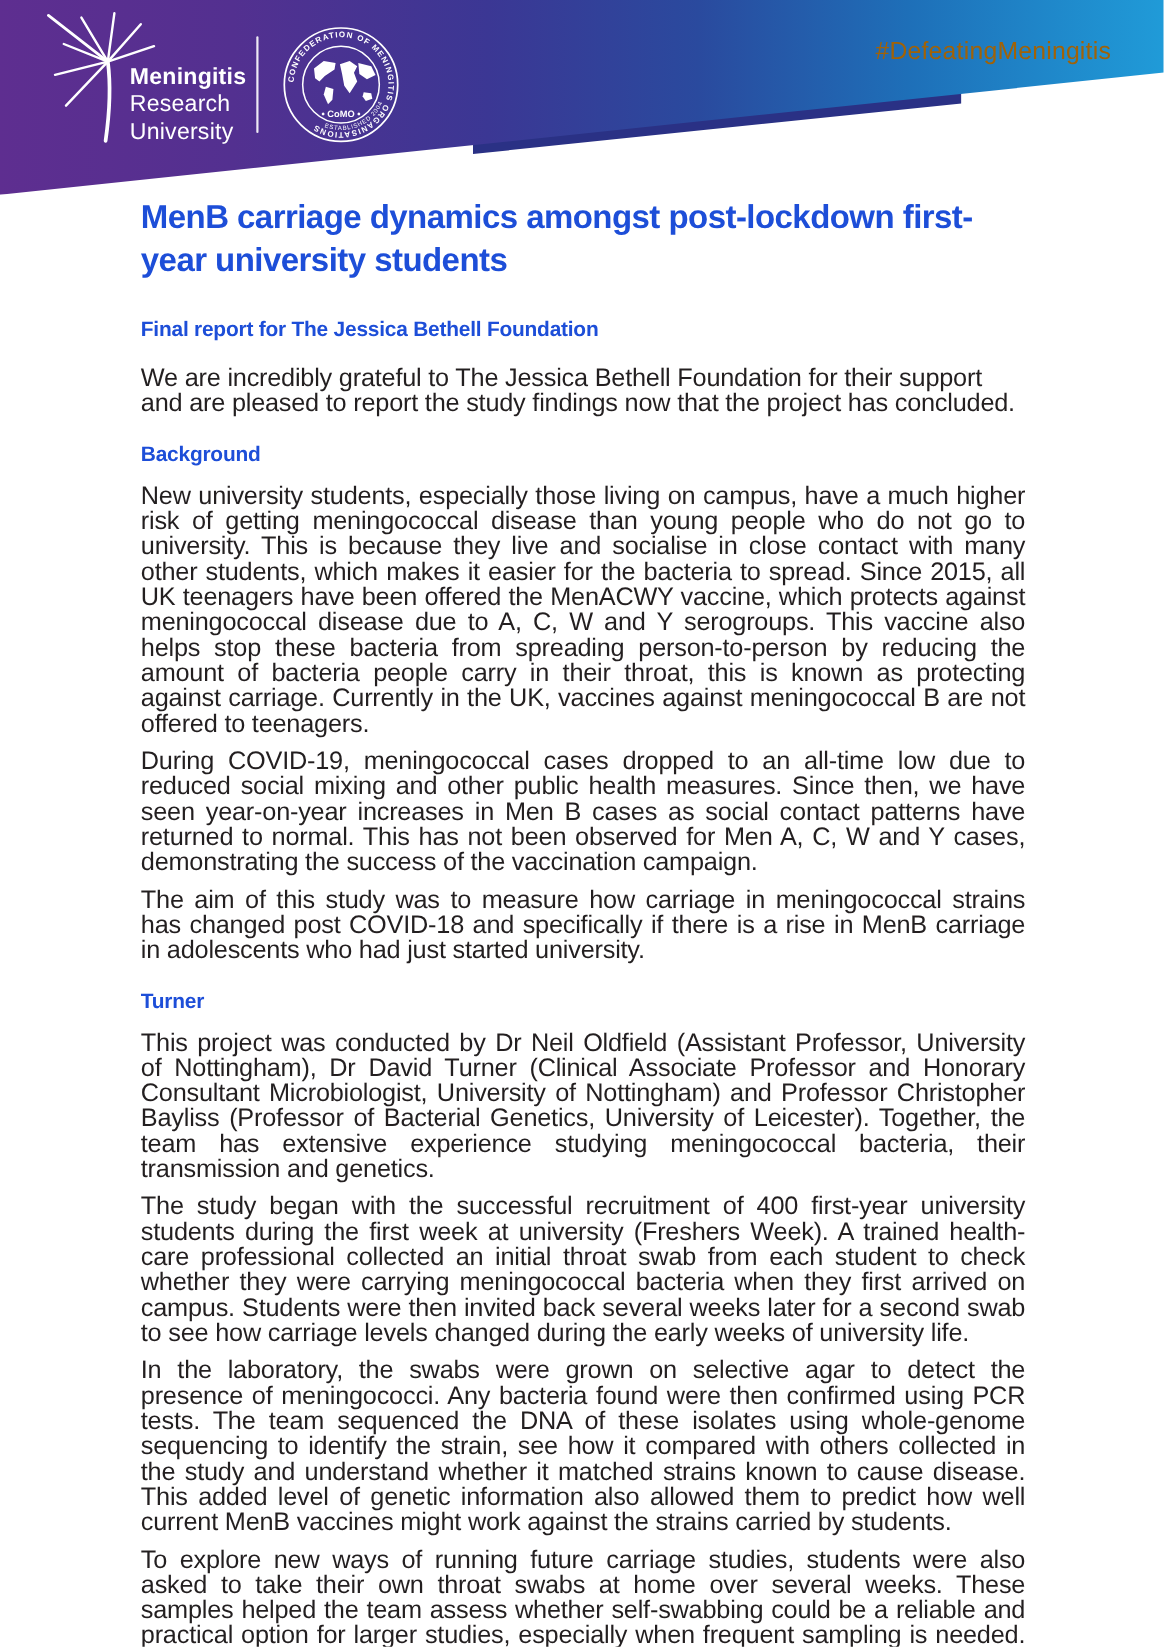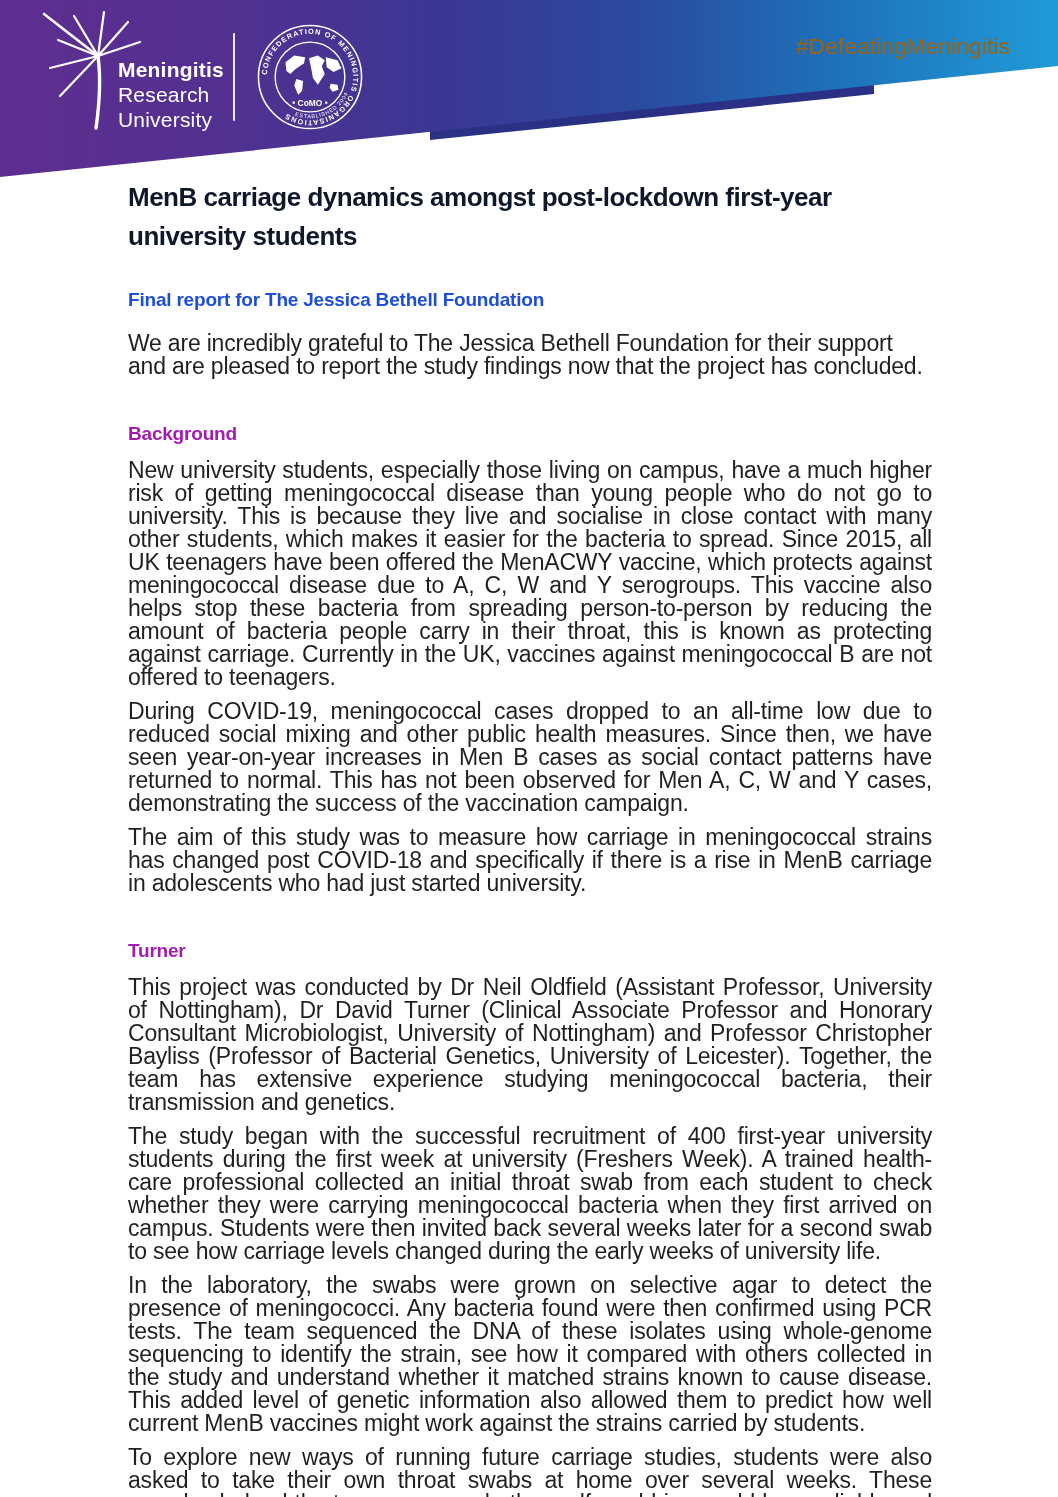--- a/index.html
+++ b/index.html
@@ -41,36 +41,36 @@
     position: absolute; top: 34px; right: 48px;
     color: #a16207; font-size: 22.5px; letter-spacing: 0.2px;
   }
 
   
   .content {
     position: relative;
     padding: 178px 126px 0 128px;
   }
   h1.title {
-    margin: 0; font-size: 26px; line-height: 39px; letter-spacing: -0.5px;
-    font-weight: bold; color: #0f172a;
+    margin: 0; font-size: 30px; line-height: 39px; letter-spacing: -0.5px;
+    font-weight: bold; color: #1d4ed8;
   }
   .subtitle {
     margin: 33px 0 0 0; font-size: 19px; line-height: 22px;
     font-weight: bold; color: #1d4ed8; letter-spacing: -0.2px;
   }
   .content p {
     margin: 0 0 11px 0;
     font-size: 23px; line-height: 23px; letter-spacing: -0.2px;
   }
   p.intro { margin-top: 21px; text-align: left; }
   .content p.just { text-align: justify; }
   h2.sec {
-    margin: 44px 0 14px 0; font-size: 19px; line-height: 23px;
-    font-weight: bold; color: #a21caf; letter-spacing: -0.2px;
+    margin: 24px 0 14px 0; font-size: 19px; line-height: 23px;
+    font-weight: bold; color: #1d4ed8; letter-spacing: -0.2px;
   }
 </style>
 </head>
 <body>
 
 <div class="page">
 
   <header class="header">
     <div class="hdr-edge"></div>
     <div class="hdr-grad"></div>

